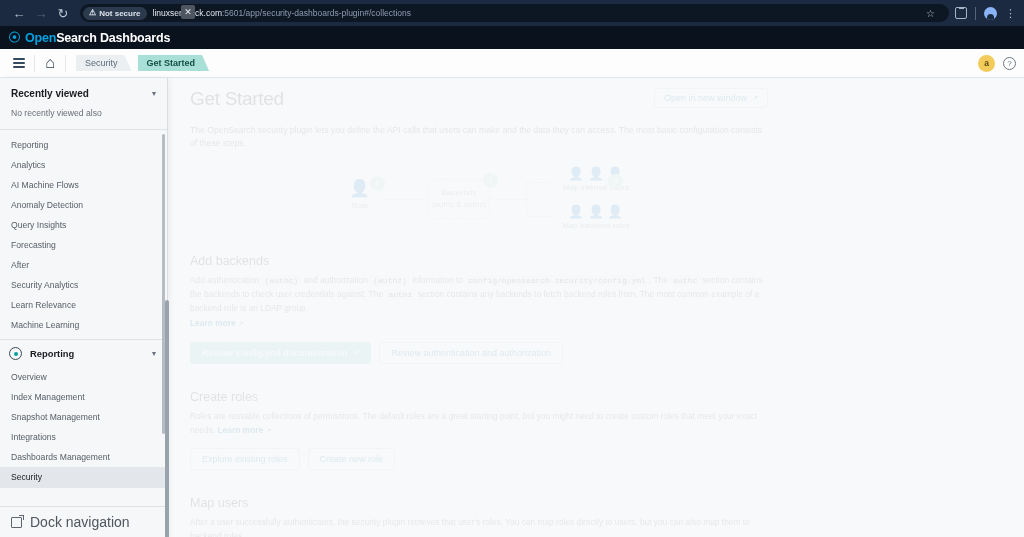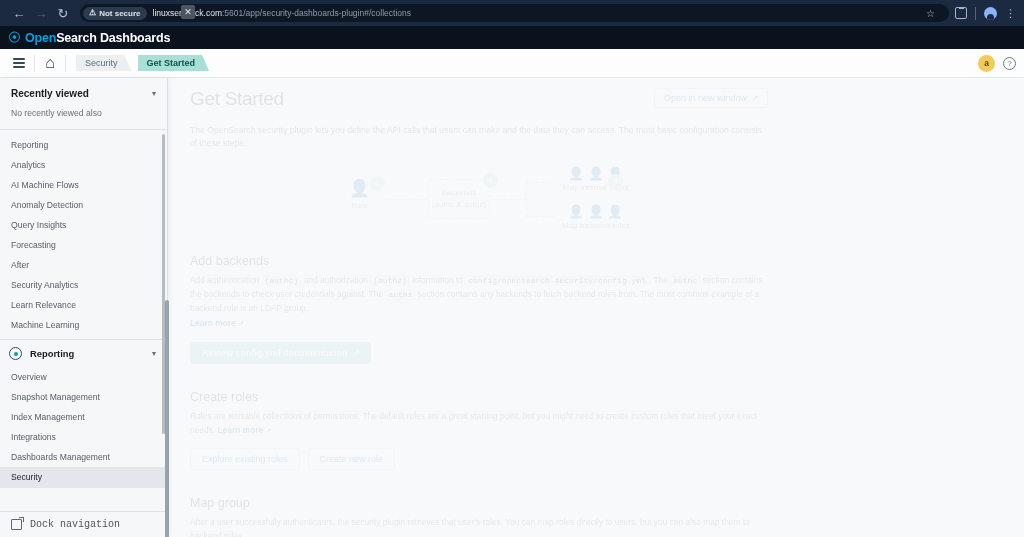--- a/index.html
+++ b/index.html
@@ -173,21 +173,21 @@
     display:flex;align-items:center;justify-content:center; flex:none;
   }
   .gear::before{content:"";width:4px;height:4px;border-radius:50%;background:#00a3a0;}
   .fly-group-title { font-size:9.4px; font-weight:bold; color:#1a1c21; }
   .fly-foot {
     border-top:1px solid #dfe3e7; padding:7px 11px; display:flex;
     align-items:center; gap:8px;
   }
   .dock-icon { width:11px; height:11px; border:1.3px solid #5e6670; border-radius:1px; position:relative; flex:none;}
   .dock-icon::after{content:"";position:absolute;right:-3px;top:-3px;width:4px;height:4px;border-top:1.3px solid #5e6670;border-right:1.3px solid #5e6670;}
-  .dock-label { font-size:10px; color:#4f565f;font-family:Liberation Mono, monospace; }
+  .dock-label { font-size:14px; color:#4f565f; }
   .fly-scrollbar {
     position:absolute; right:2px; top:4px; width:3px; height:300px;
     background:#b6bcc4; border-radius:2px;
   }
   .panel-scrollbar {
     position:absolute; left:165px; top:222px; width:4px; height:300px;
     background:#9aa2ab; border-radius:2px; z-index:35;
   }
 </style>
 </head>
@@ -294,20 +294,23 @@
           <div class="sec-title">Add backends</div>
           <div class="sec-body">
             <span>Add authentication </span><code class="inline">(authc)</code><span> and authorization </span><code class="inline">(authz)</code><span> information to </span><code class="inline">config/opensearch-security/config.yml</code><span>. The </span><code class="inline">authc</code><span> section contains the backends to check user credentials against. The </span><code class="inline">authz</code><span> section contains any backends to fetch backend roles from. The most common example of a backend role is an LDAP group.</span>
             <div style="margin-top:2px"><span class="lnk">Learn more</span> <span class="ext-arrow">↗</span></div>
           </div>
           <div class="btn-row">
             <div class="btn filled">
               <span>Review config.yml documentation</span>
               <span class="ext-arrow">↗</span>
             </div>
+            <div class="btn">
+              <span>Review authentication and authorization</span>
+            </div>
           </div>
         </div>
 
         <div style="margin-top:26px">
           <div class="sec-title">Create roles</div>
           <div class="sec-body">
             <span>Roles are reusable collections of permissions. The default roles are a great starting point, but you might need to create custom roles that meet your exact needs.</span>
             <span class="lnk">Learn more</span>
             <span class="ext-arrow">↗</span>
           </div>
@@ -315,21 +318,21 @@
             <div class="btn">
               <span>Explore existing roles</span>
             </div>
             <div class="btn">
               <span>Create new role</span>
             </div>
           </div>
         </div>
 
         <div style="margin-top:26px">
-          <div class="sec-title">Map group</div>
+          <div class="sec-title">Map users</div>
           <div class="sec-body">
             <span>After a user successfully authenticates, the security plugin retrieves that user's roles. You can map roles directly to users, but you can also map them to backend roles.</span>
             
           </div>
 
         </div>
       </div>
     </div>
     <div class="panel-scrollbar"></div>
   </div>
@@ -358,22 +361,22 @@
         <div class="fly-item">Learn Relevance</div>
         <div class="fly-item">Machine Learning</div>
       </div>
       <div class="fly-group">
         <span class="gear"></span>
         <span class="fly-group-title">Reporting</span>
         <span class="chev">▾</span>
       </div>
       <div>
         <div class="fly-item">Overview</div>
+        <div class="fly-item">Index Management</div>
         <div class="fly-item">Snapshot Management</div>
-        <div class="fly-item">Index Management</div>
         <div class="fly-item">Integrations</div>
         <div class="fly-item">Dashboards Management</div>
         <div class="fly-item selected">Security</div>
 
       </div>
       <div class="fly-scrollbar"></div>
     </div>
     <div class="fly-foot">
       <span class="dock-icon"></span>
       <span class="dock-label">Dock navigation</span>

